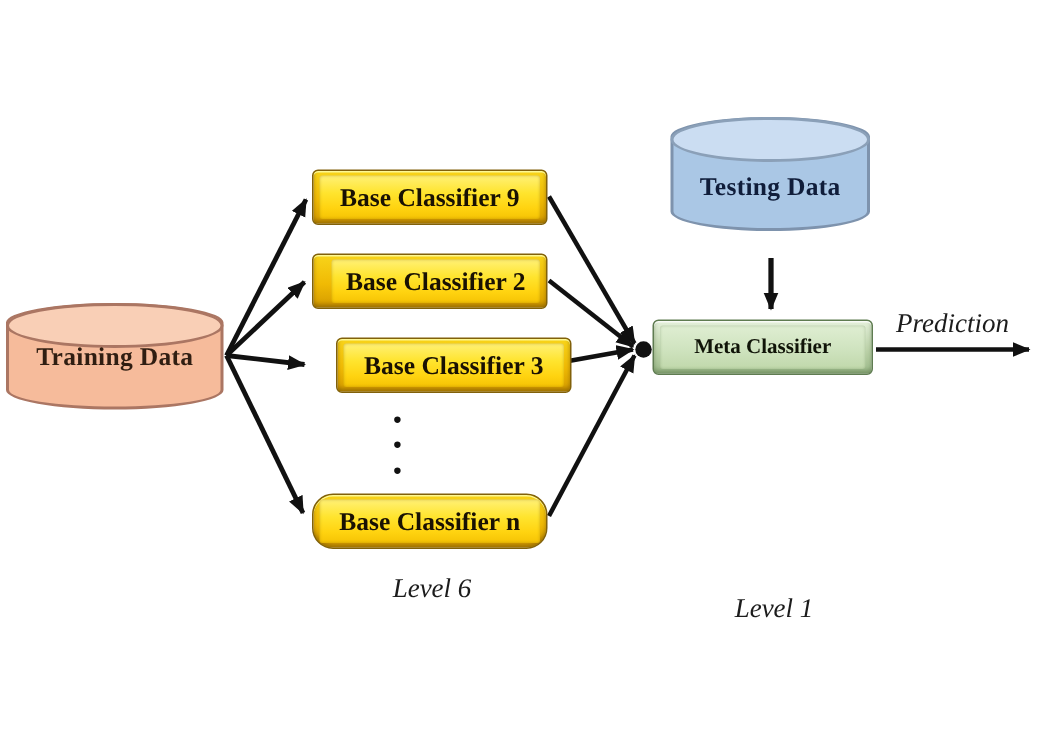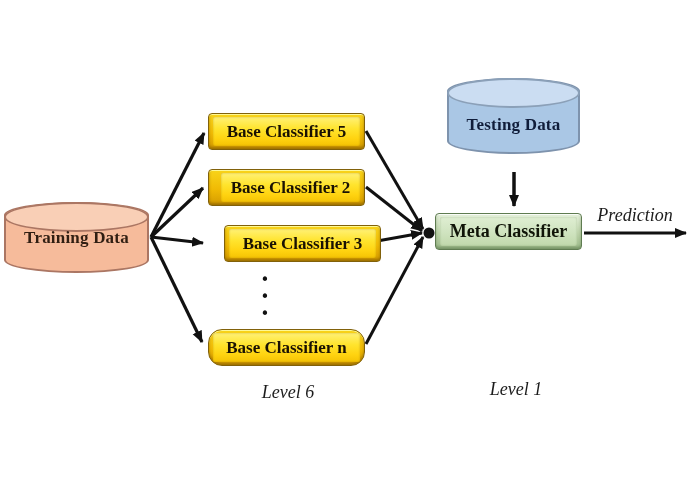--- a/index.html
+++ b/index.html
@@ -45,21 +45,21 @@
     color:#191103;
   }
   .green{
     border:1px solid #5f7c51;
     background:linear-gradient(180deg,#e4f0da 0%,#bdd3aa 55%,#9cba8a 100%);
     box-shadow:inset 0 1px 0 rgba(255,255,255,.8), inset 0 -2px 3px rgba(70,100,55,.45);
   }
   .green .panel{
     background:linear-gradient(180deg,#dfeed2 0%,#cfe3bf 55%,#c0d8ab 100%);
     box-shadow:inset 0 0 2px rgba(80,110,60,.35);
-    color:#101408;font-size:18px;
+    color:#101408;font-size:14px;
   }
 
   
   .plain-label{
     position:absolute;font-size:18px;color:#1c1c1c;white-space:nowrap;text-align:center;font-style:italic;
   }
   .dots{
     position:absolute;color:#111;font-size:15px;line-height:17px;
     white-space:pre;text-align:center;font-family:"DejaVu Sans",sans-serif;
   }
@@ -92,21 +92,21 @@
     <line x1="584" y1="233" x2="686" y2="233" stroke="#111111" stroke-width="3" marker-end="url(#ah)"></line>
   </svg>
 
   <div class="cylinder training" style="left:4px;top:202px;width:145px;height:71px;">
     <div class="cyl-body"></div>
     <div class="cyl-top"></div>
     <div class="cyl-label">Training Data</div>
   </div>
 
   <div class="bbox gold" style="left:208px;top:113px;width:157px;height:37px;">
-    <div class="panel">Base Classifier 5</div>
+    <div class="panel">Base Classifier 9</div>
   </div>
   <div class="bbox gold" style="left:208px;top:169px;width:157px;height:37px;padding-left:12px;">
     <div class="panel">Base Classifier 2</div>
   </div>
   <div class="bbox gold" style="left:224px;top:225px;width:157px;height:37px;">
     <div class="panel">Base Classifier 3</div>
   </div>
   <div class="dots" style="left:250px;top:272px;width:30px;">•
 •
 •</div>
@@ -119,15 +119,15 @@
     <div class="cyl-top"></div>
     <div class="cyl-label">Testing Data</div>
   </div>
 
   <div class="bbox green" style="left:435px;top:213px;width:147px;height:37px;">
     <div class="panel">Meta Classifier</div>
   </div>
 
   <div class="plain-label" style="left:593px;top:205px;width:84px;">Prediction</div>
   <div class="plain-label" style="left:253px;top:382px;width:70px;">Level 6</div>
-  <div class="plain-label" style="left:481px;top:379px;width:70px;">Level 1</div>
+  <div class="plain-label" style="left:481px;top:395px;width:70px;">Level 1</div>
 
 </div>
 
 </body></html>

